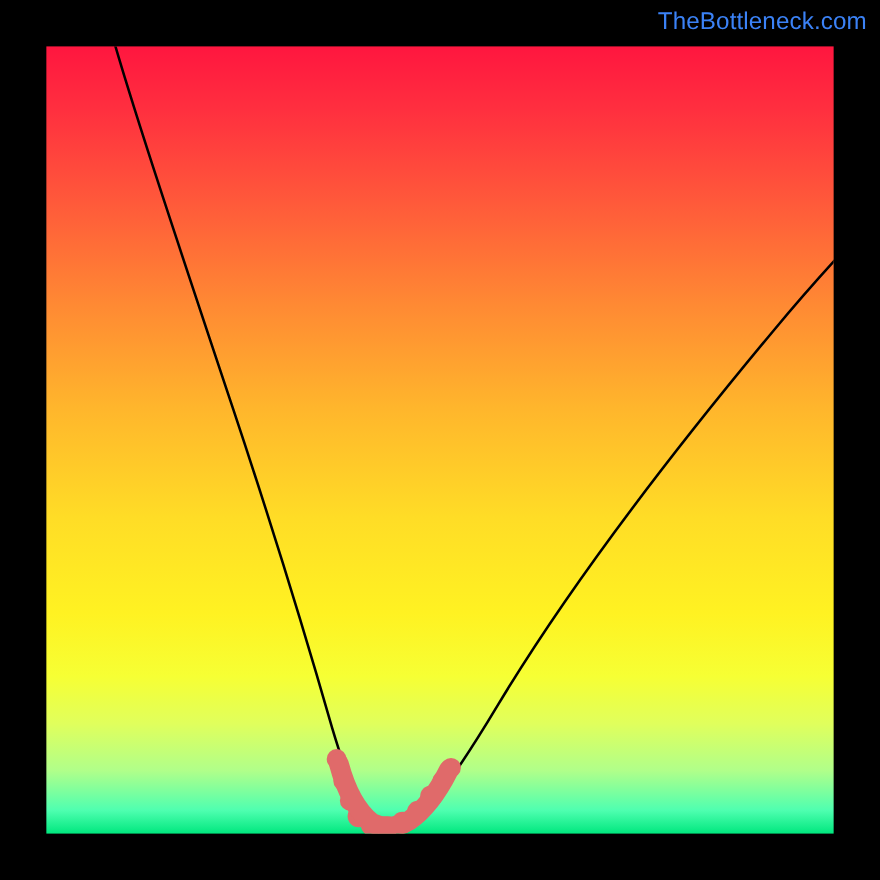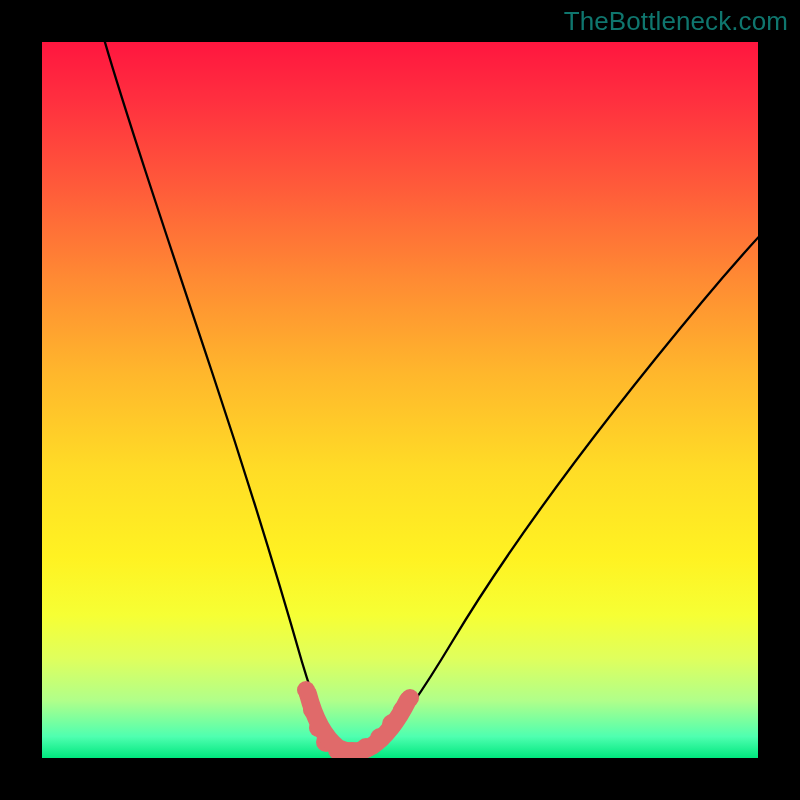--- a/index.html
+++ b/index.html
@@ -53,22 +53,22 @@
     position: absolute;
     left: 0;
     top: 0;
     width: 716px;
     height: 716px;
   }
   .watermark {
     position: absolute;
     top: 6px;
     right: 12px;
-    color: #0f766e;
-    font-size: 26px;
+    color: #3b82f6;
+    font-size: 22px;
     font-weight: 500;
     letter-spacing: 0.1px;
   }
 </style>
 </head>
 <body>
 
 <div class="frame">
 
   <div class="plot-area">

